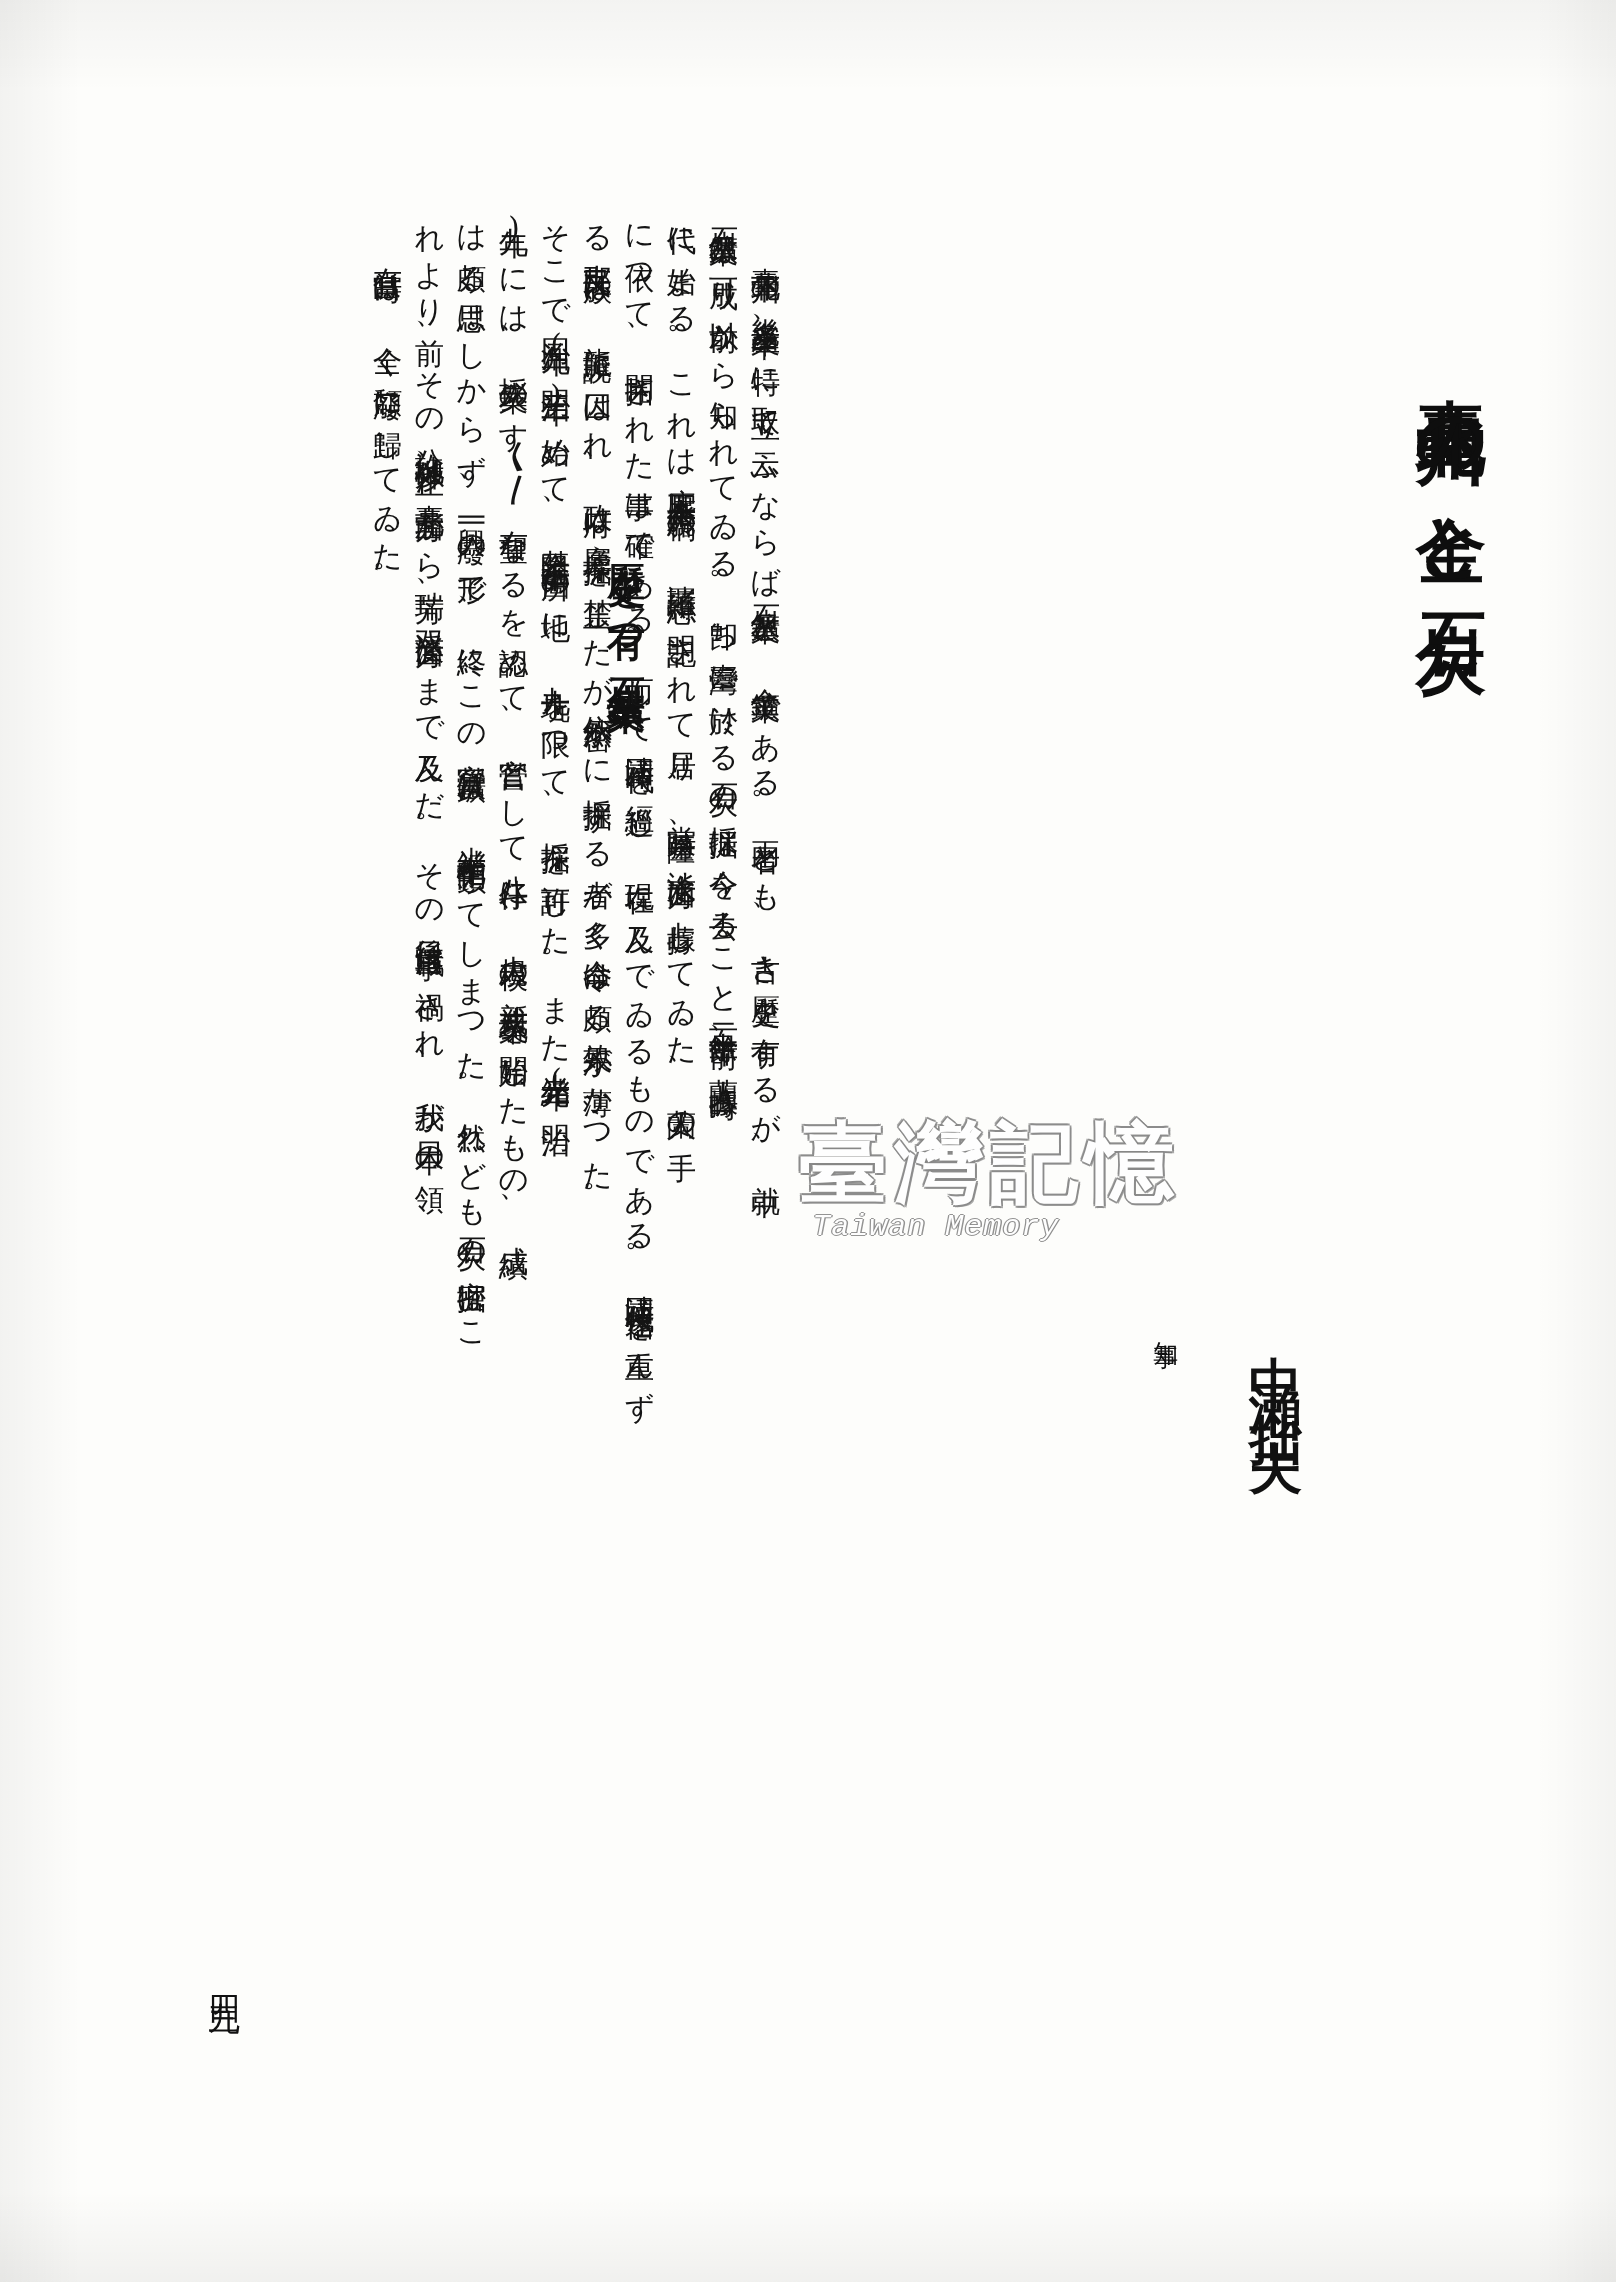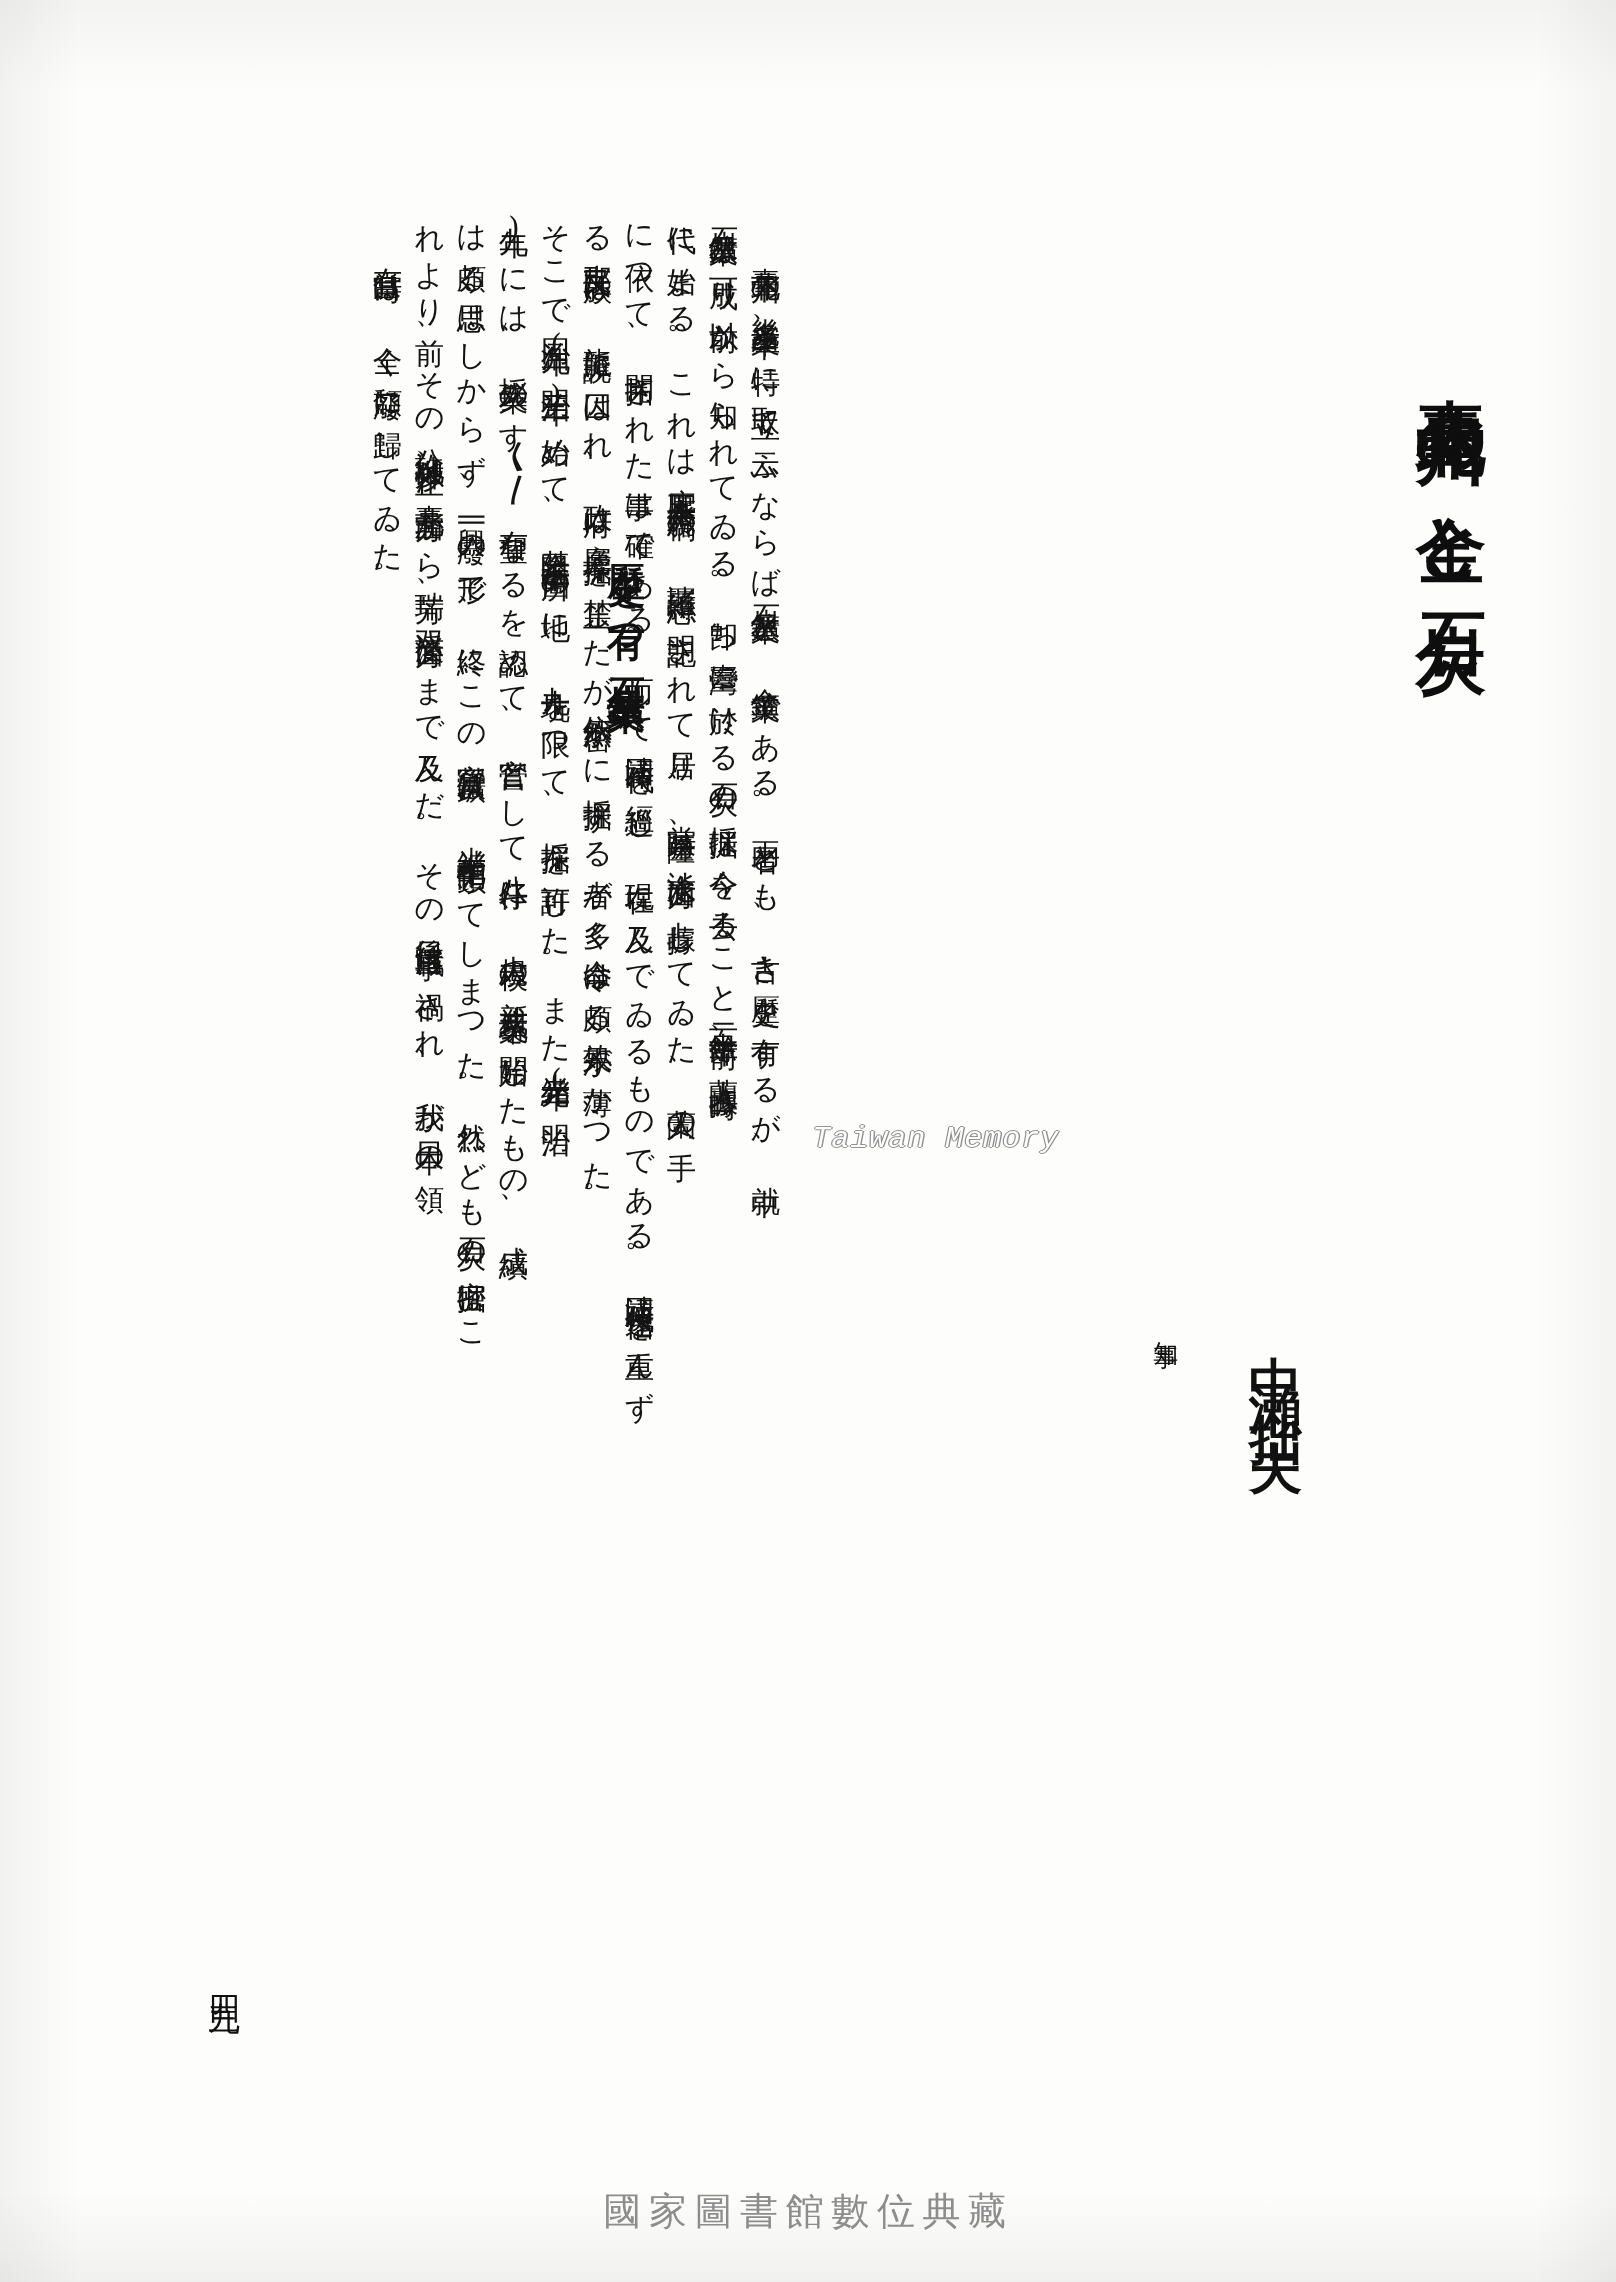--- a/index.html
+++ b/index.html
@@ -209,19 +209,19 @@
     <div class="col">そこで同治九年(明治三年)始めて、基隆附近十二箇所の地に、九十坑を限つて、採掘を許可した。また光緖元年(明治</div>
     <div class="col">九年)には、採炭業のすゝ〱〳有望なるを認めて、官營として八斗仔に、大規模の新式炭坑業を開始したものゝ、成績</div>
     <div class="col">は頗る思はしからず、一興一廢の形で、終にこの官營炭鑛は、光緖十七年閉鎖してしまつた。然れども石炭の密掘はこ</div>
     <div class="col">れより前、その公許地以外汐止、臺北方面から瑞芳、双溪方面にまで及んだ。その後日淸戰爭に禍され、我が日本の領</div>
     <div class="col indent">有當時は、全く頽廢に歸してゐた。</div>
   </div>
 
   <div id="page-number">四九三</div>
 
   <div id="watermark">
+    <div id="watermark-cn">臺灣記憶</div>
     <div id="watermark-en">Taiwan Memory</div>
   </div>
 
-  <div id="footer-stamp">國家圖書館數位典藏</div>
 
 </div>
 
 
 </body></html>

